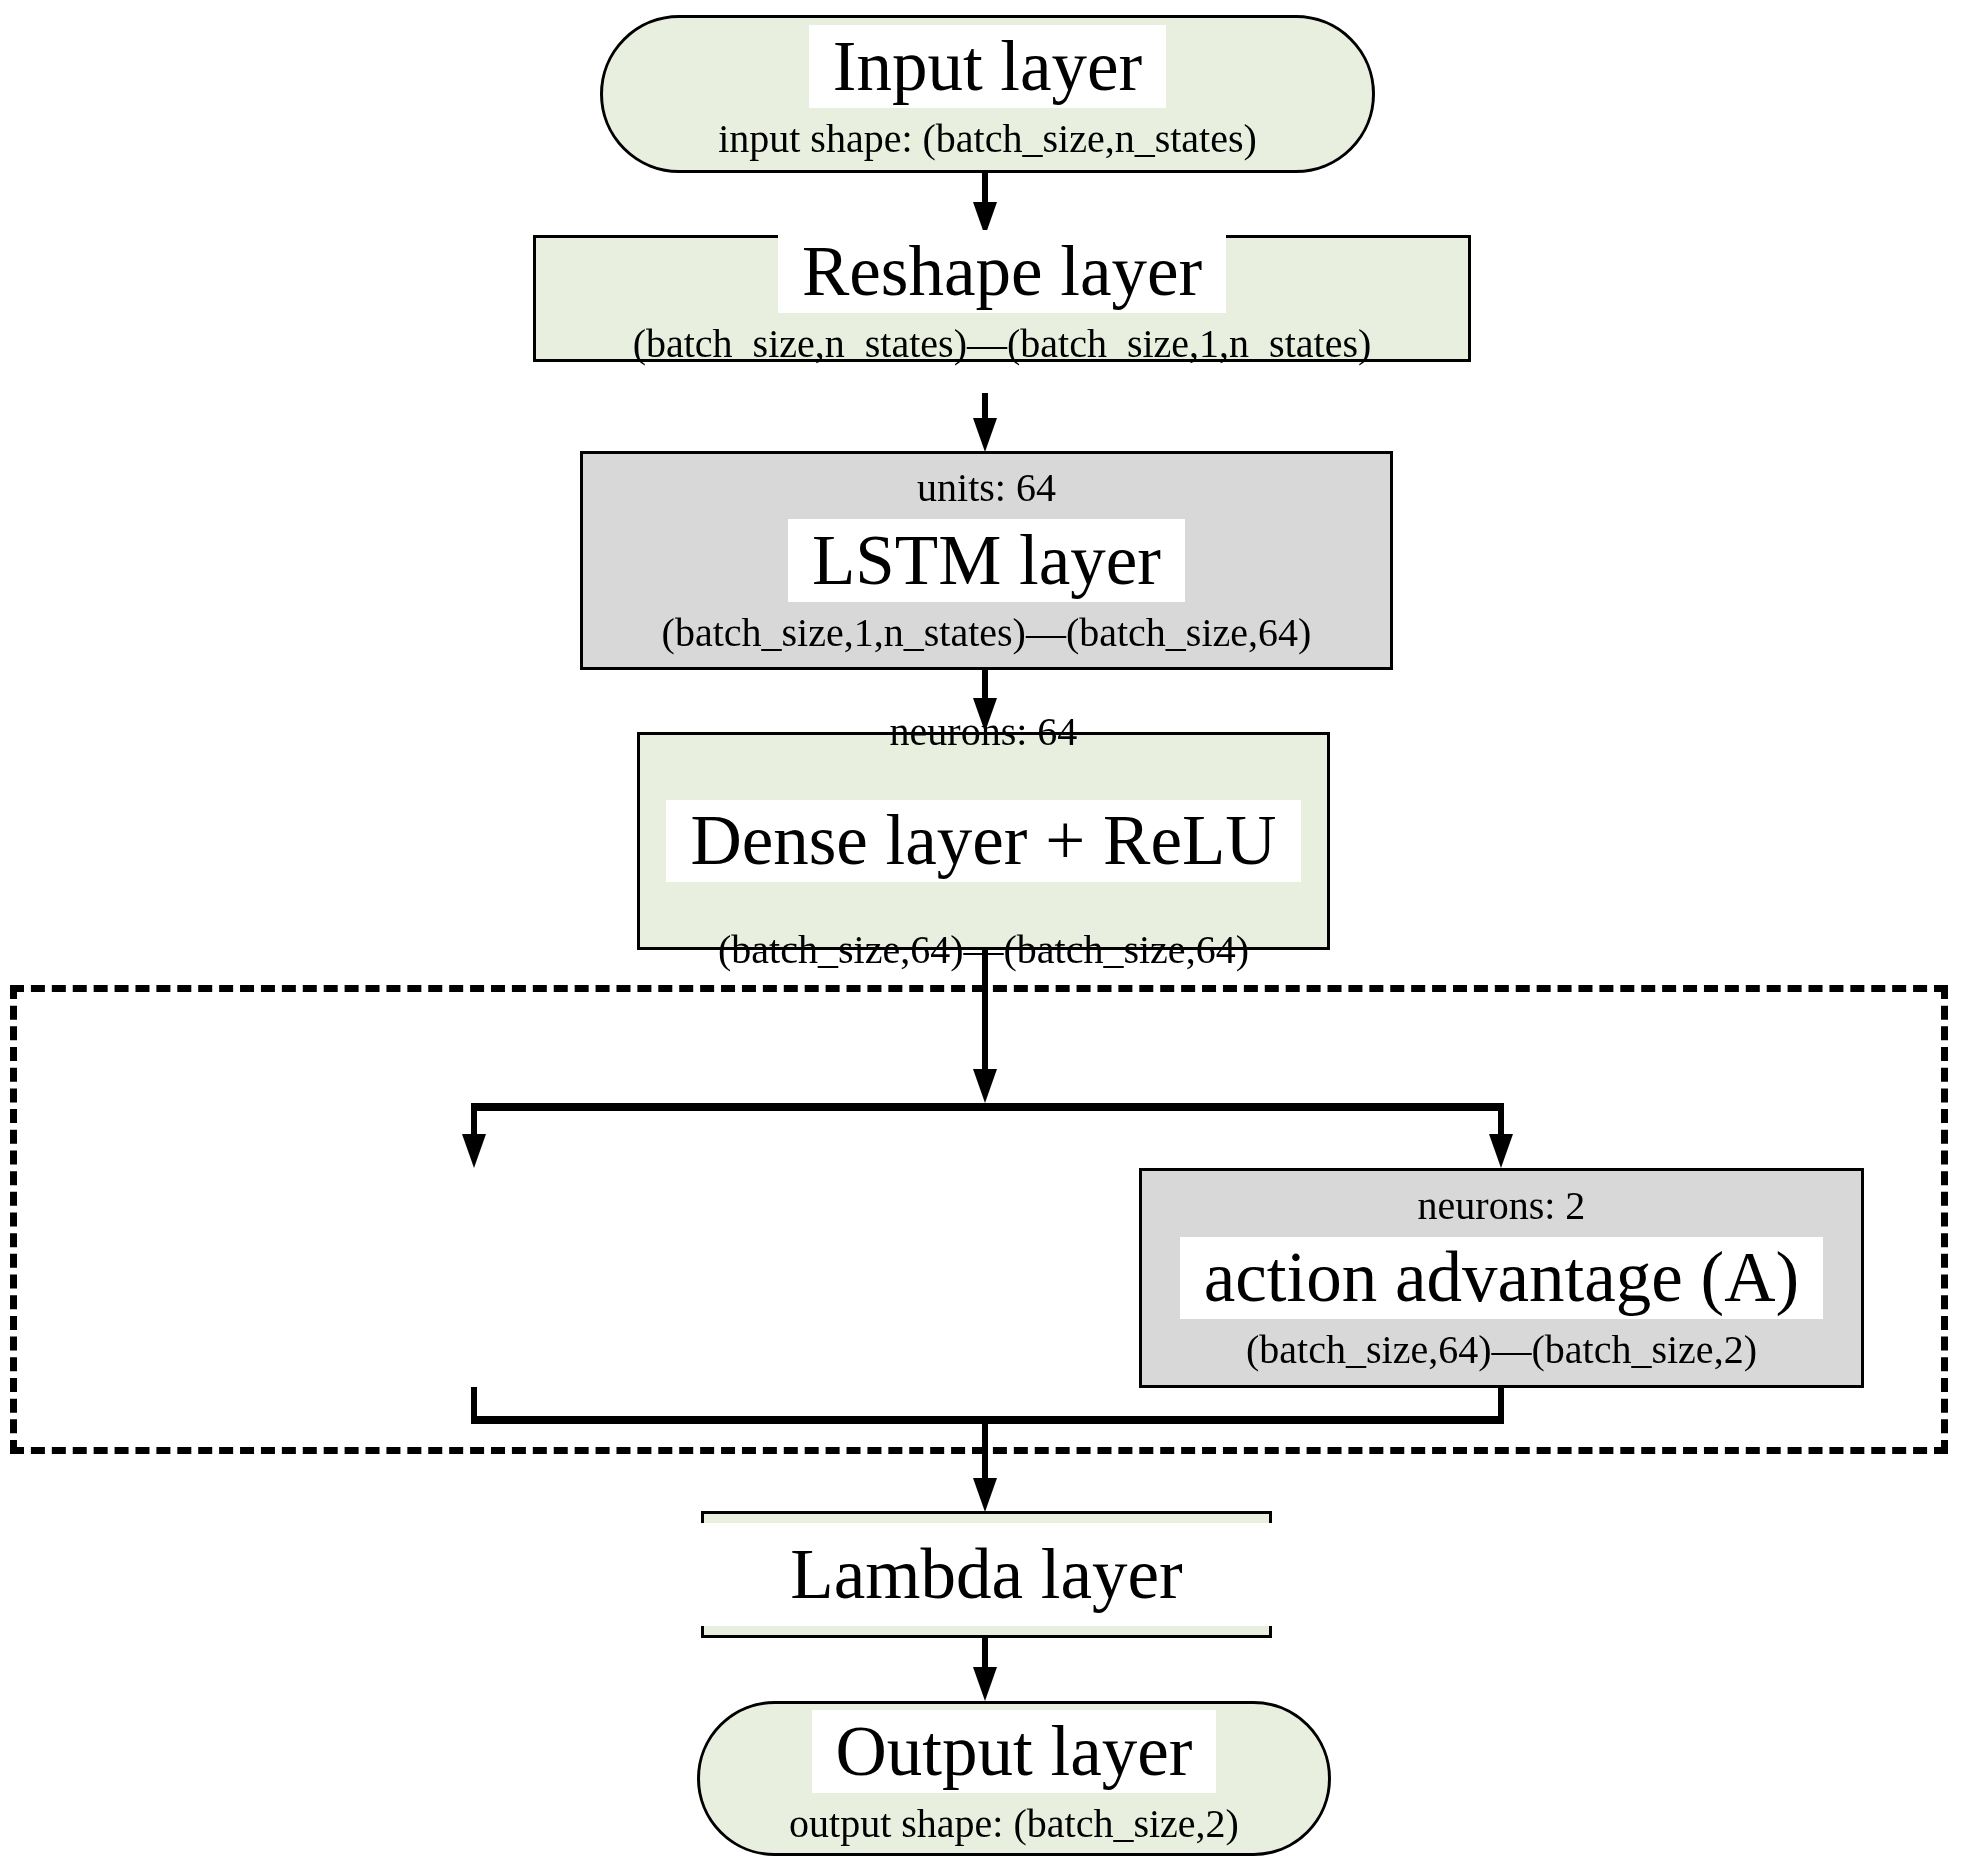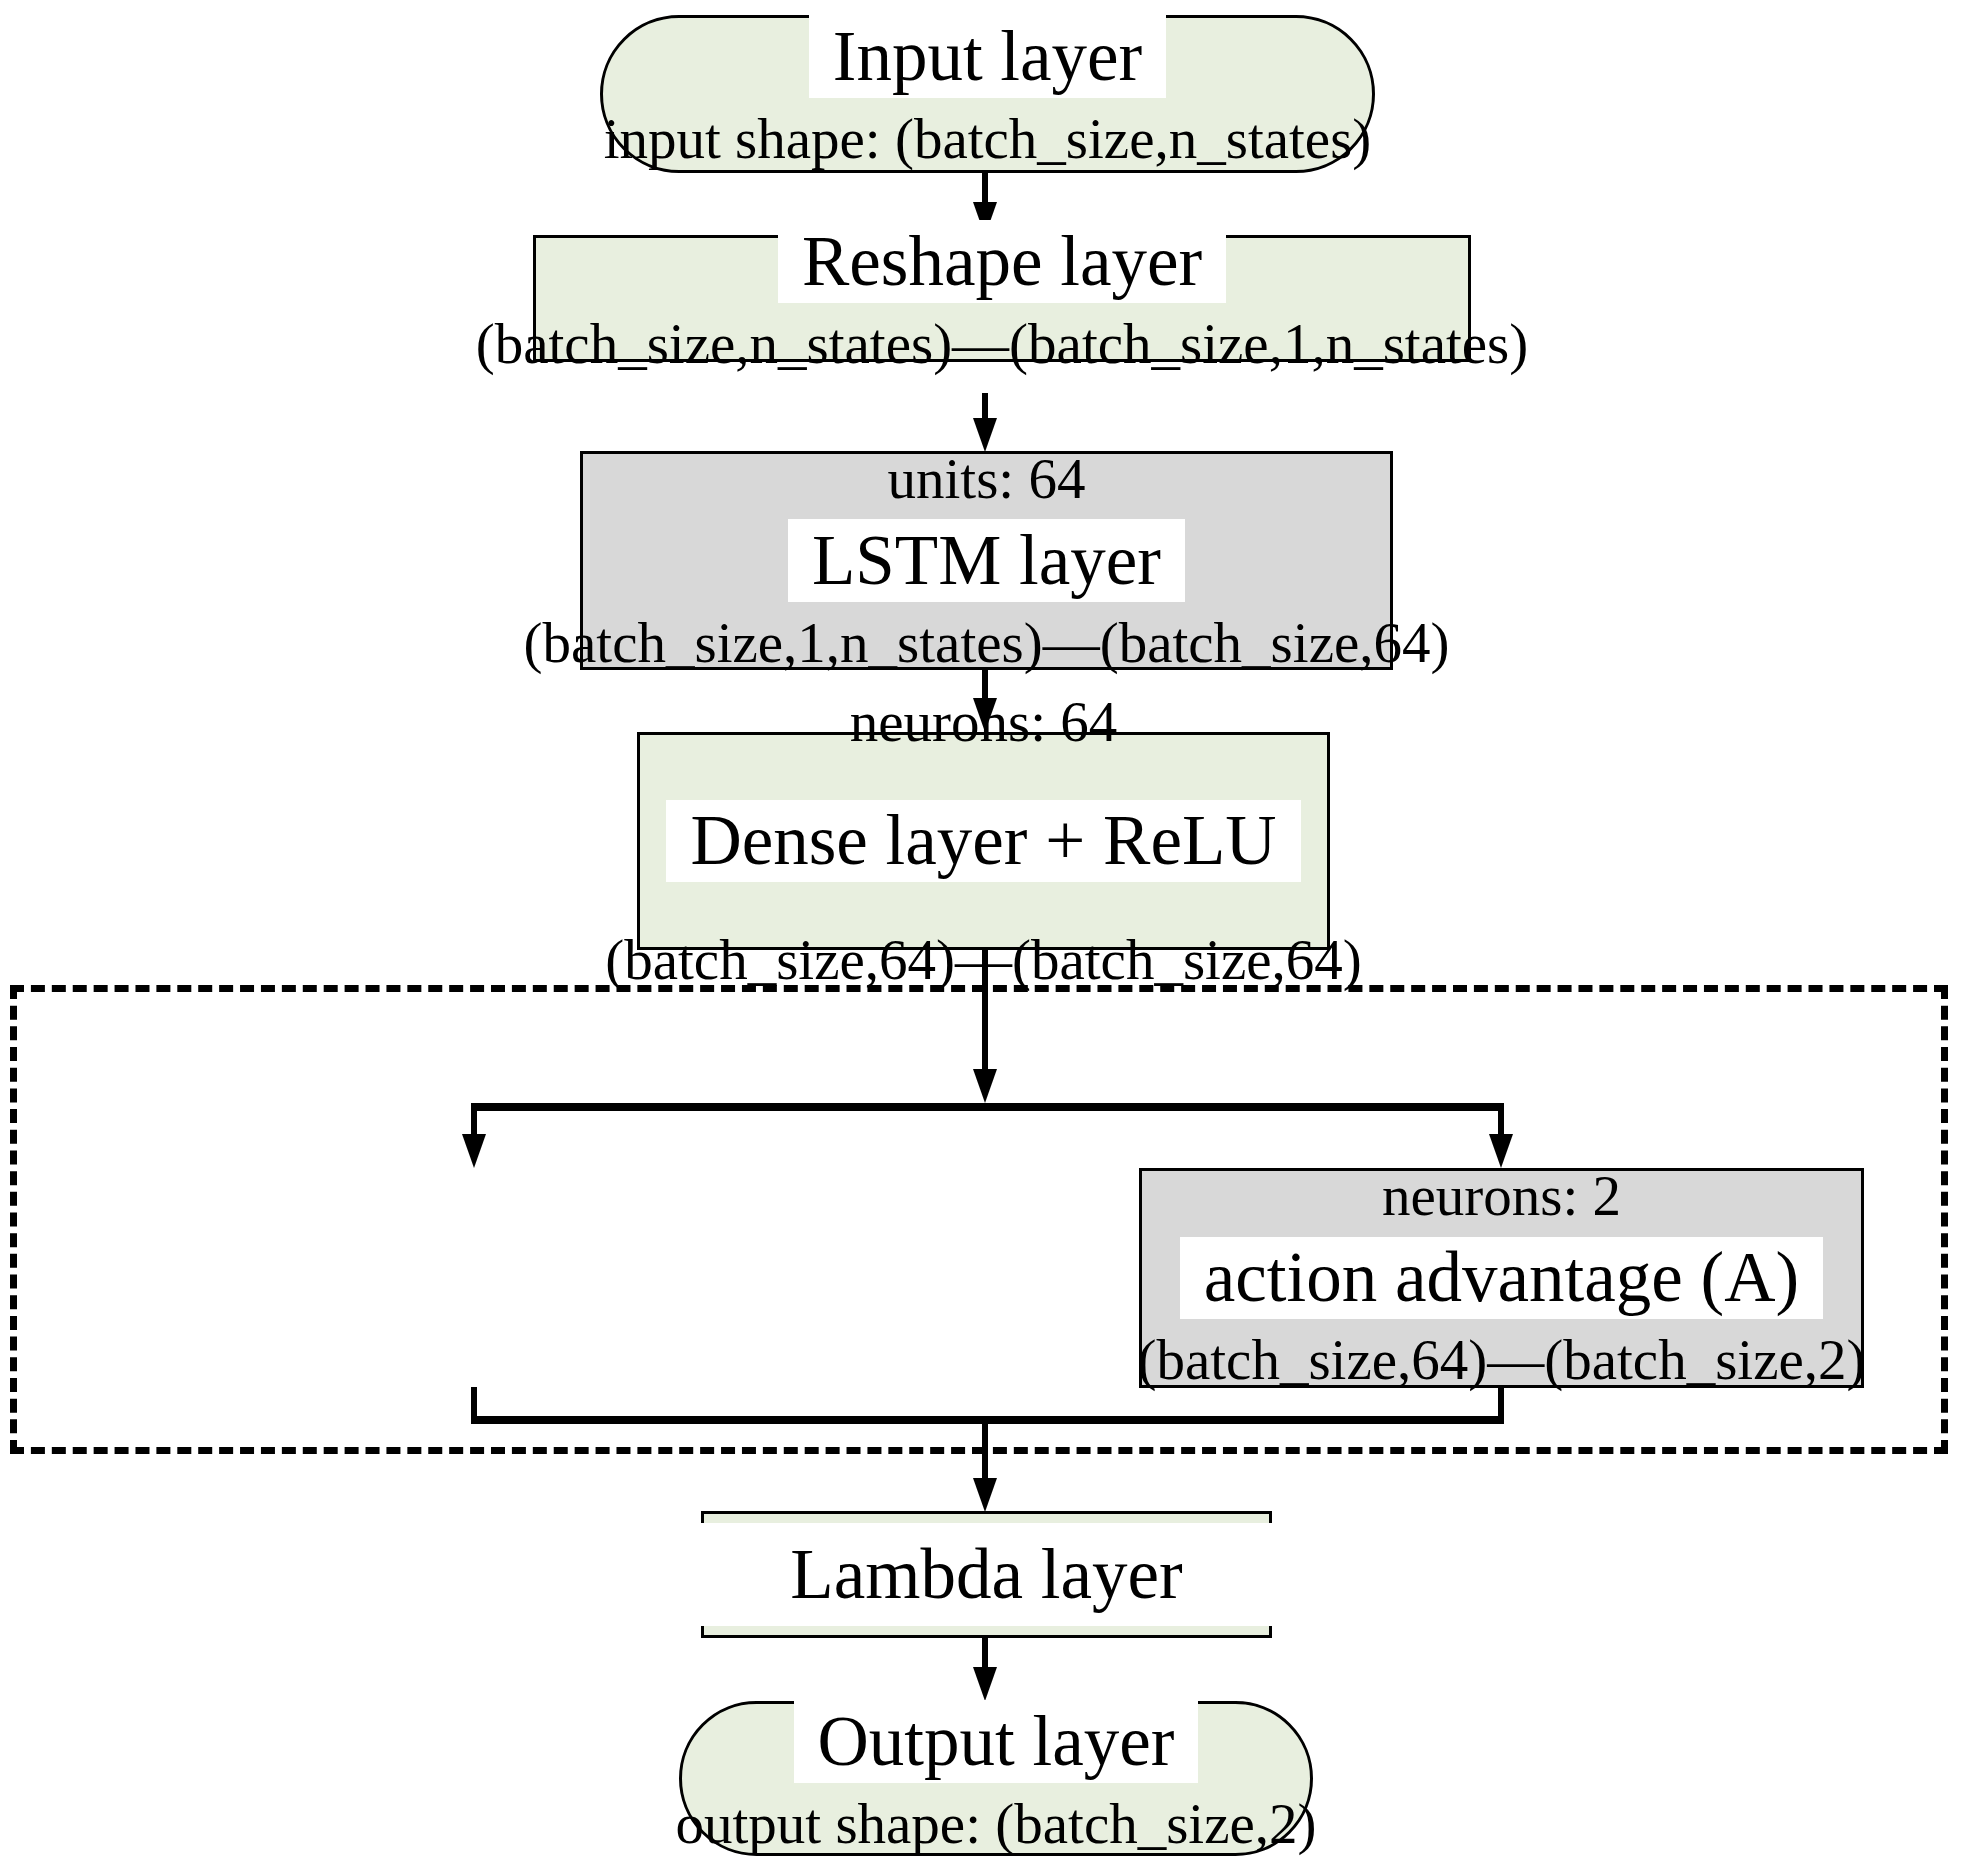--- a/index.html
+++ b/index.html
@@ -13,21 +13,21 @@
     display:flex;flex-direction:column;align-items:center;justify-content:center;
     text-align:left;z-index:2;gap:8px;
   }
   .green{background:var(--green,#e8efdf);}
   .gray{background:var(--gray,#d8d8d8);}
   .pill{border-radius:89px;}
   .title{
     font-size:71px;line-height:1.12;background:#ffffff;
     padding:1.6px 24px;white-space:nowrap;display:inline-block;
   }
-  .anno{font-size:57px;line-height:1.15;white-space:nowrap;}
+  .anno{font-size:40px;line-height:1.15;white-space:nowrap;}
   .module-box{
     position:absolute;box-sizing:border-box;border:7.3px dashed #000;
     background:transparent;z-index:0;
   }
   .module-label{
     position:absolute;left:985px;top:993px;transform:translateX(-50%);
     font-size:55px;white-space:nowrap;background:#ffffff;padding:0 19.3px;z-index:3;
   }
   .vline{position:absolute;width:5.6px;background:#000;z-index:1;}
   .hbar{position:absolute;height:8px;background:#000;z-index:1;}
@@ -38,21 +38,21 @@
   }
   
   .n-input {left:600px; top:14.5px;  width:775px; height:158px;}
   .n-reshape{left:533px; top:235px; width:938px;height:127px;}
   .n-lstm  {left:580px; top:451px; width:813px;height:219px;}
   .n-dense {left:637px; top:732px; width:693px; height:218px;gap:45px;}
   .n-module{left:9.7px;  top:985px;width:1938px;height:469px;}
   .n-statev{left:110px; top:1168px;width:728px; height:220px;}
   .n-actadv{left:1139px;top:1168px;width:725px; height:220px;}
   .n-lambda{left:701px; top:1511px;width:571px; height:127px;}
-  .n-output{left:679px; top:1701px;width:634px; height:155px;}
+  .n-output{left:697px; top:1701px;width:634px; height:155px;}
   .n-lambda .title{padding:11.3px 97px;}
 </style>
 </head>
 <body>
 
 <div class="canvas" style="--green: #e8efdf; --gray: #d8d8d8;">
 
   <div class="module-box n-module"></div>
 
   <div class="vline" style="left:982px;top:173px;height:32px;"></div>

